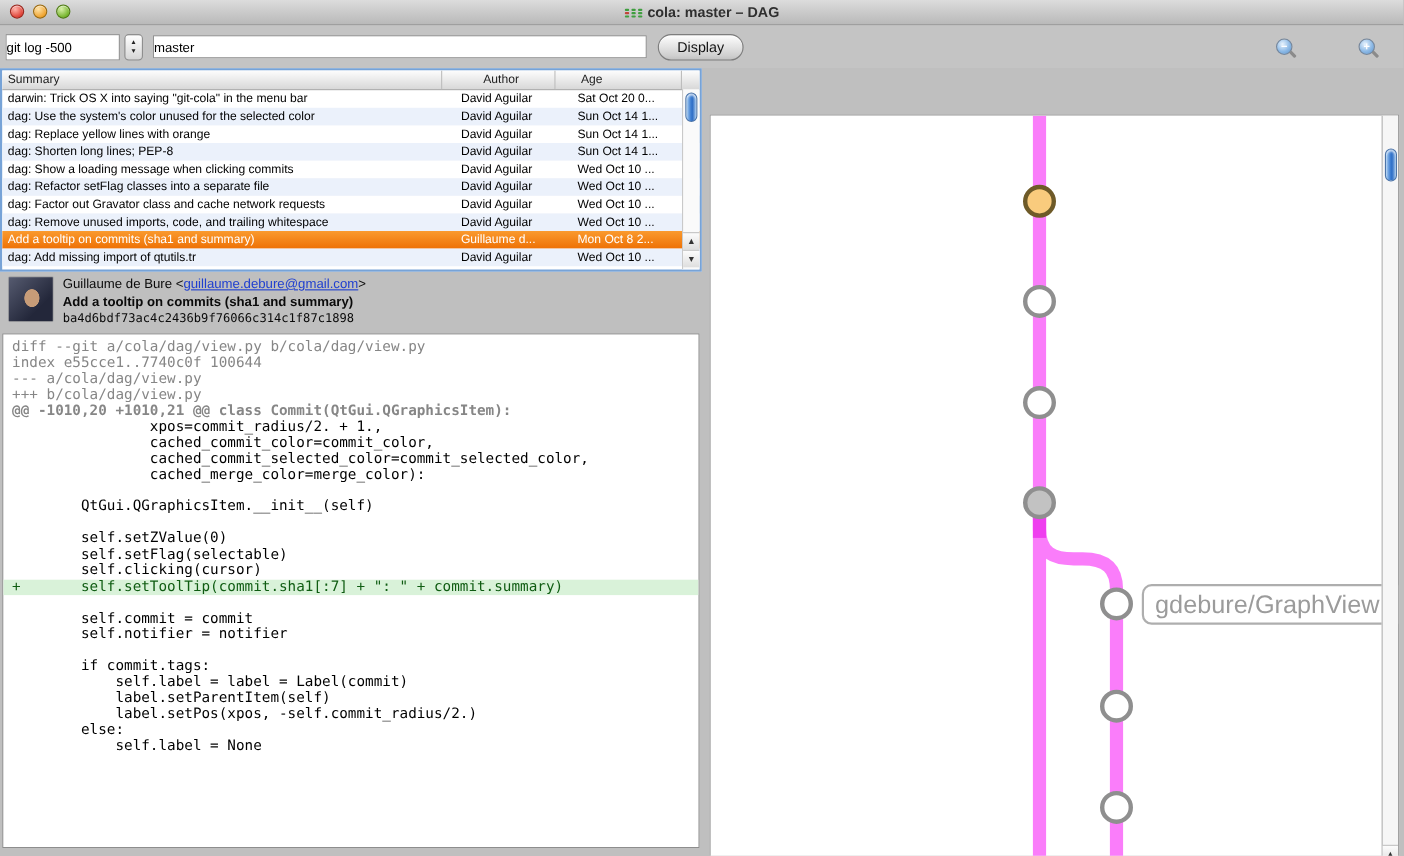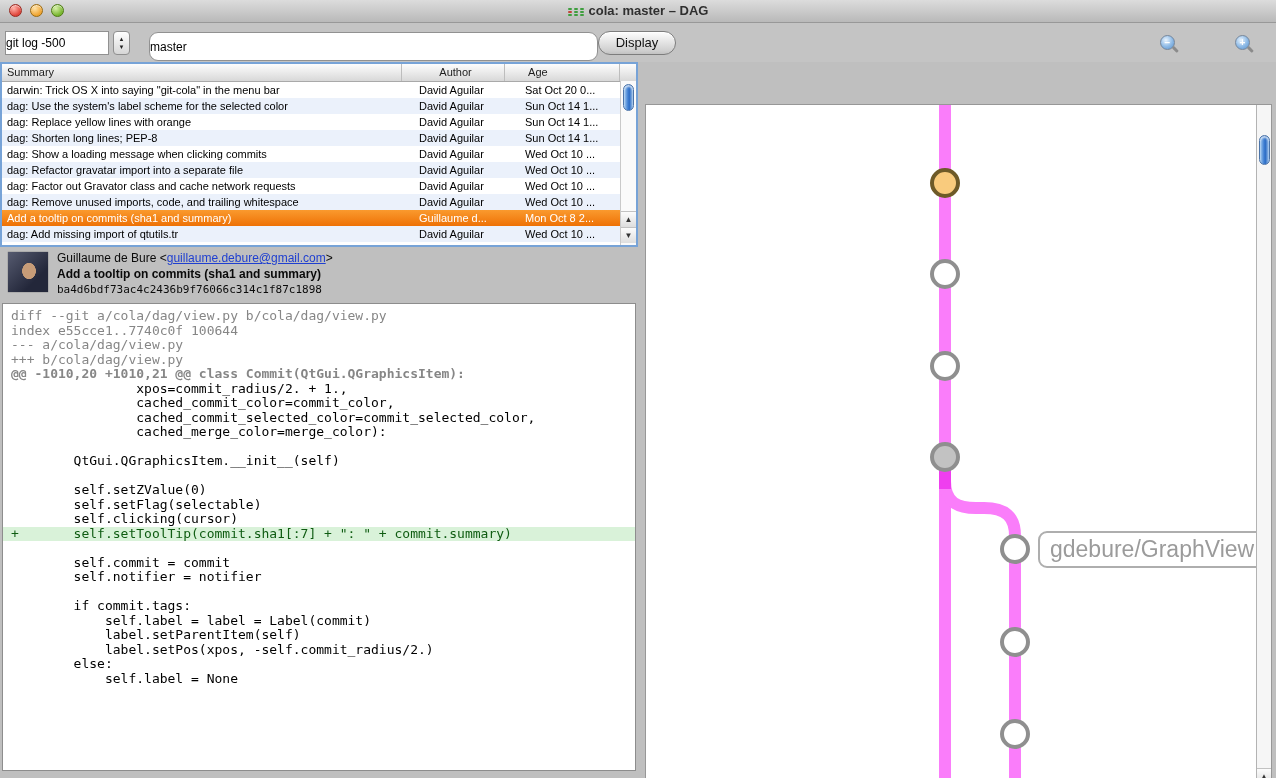--- a/index.html
+++ b/index.html
@@ -24,21 +24,21 @@
   .app-icon .d.red{background:#c24438;}
   
   .toolbar{position:absolute;left:0;top:23px;width:1276px;height:39px;background:#c4c4c4;}
   .field{position:absolute;background:#fff;border:1px solid #919191;box-sizing:border-box;
     font-size:12px;color:#000;padding:0 0;font-family:"Liberation Sans",sans-serif;}
   #log-cmd{left:5px;top:8px;width:104px;height:24px;}
   .stepper{position:absolute;left:113px;top:8px;width:17px;height:24px;border:1px solid #8f8f8f;
     border-radius:4px;background:linear-gradient(#ffffff,#d6d6d6);box-sizing:border-box;
     display:flex;flex-direction:column;align-items:center;justify-content:center;}
   .stepper span{font-size:6px;line-height:8px;color:#222;}
-  #ref-field{left:149px;top:9px;width:449px;height:29px;border-radius:9px;}
+  #ref-field{left:139px;top:9px;width:449px;height:21px;}
   .display-btn{position:absolute;left:598px;top:8px;width:78px;height:24px;border-radius:12px;
     background:linear-gradient(#fefefe,#cfcfcf 85%,#c2c2c2);border:1px solid #7d7d7d;
     font-size:13px;color:#111;text-align:center;line-height:22px;box-sizing:border-box;
     box-shadow:inset 0 1px 0 #fff;}
   .magnifier{position:absolute;top:12px;width:15px;height:15px;border-radius:50%;
     background:radial-gradient(circle at 38% 32%,#e8f3fd,#8cb9e6 55%,#5c93cc);
     border:1px solid #76879c;box-sizing:border-box;text-align:center;}
   .magnifier .glyph{font-size:10px;line-height:13px;color:#fff;font-weight:bold;display:block;}
   .magnifier::after{content:"";position:absolute;right:-5px;bottom:-1px;width:7px;height:2.5px;
     background:#8b8b8b;border-radius:1px;transform:rotate(45deg);}
@@ -154,41 +154,41 @@
     <div class="th age">Age</div>
     <div class="th stub"></div>
   </div>
   <div id="commit-rows">
       <div class="row">
         <div class="cell summary">darwin: Trick OS X into saying "git-cola" in the menu bar</div>
         <div class="cell author">David Aguilar</div>
         <div class="cell age">Sat Oct 20 0...</div>
       </div>
       <div class="row alt">
-        <div class="cell summary">dag: Use the system's label scheme for the selected color</div>
+        <div class="cell summary">dag: Use the system's color unused for the selected color</div>
         <div class="cell author">David Aguilar</div>
         <div class="cell age">Sun Oct 14 1...</div>
       </div>
       <div class="row">
         <div class="cell summary">dag: Replace yellow lines with orange</div>
         <div class="cell author">David Aguilar</div>
         <div class="cell age">Sun Oct 14 1...</div>
       </div>
       <div class="row alt">
         <div class="cell summary">dag: Shorten long lines; PEP-8</div>
         <div class="cell author">David Aguilar</div>
         <div class="cell age">Sun Oct 14 1...</div>
       </div>
       <div class="row">
         <div class="cell summary">dag: Show a loading message when clicking commits</div>
         <div class="cell author">David Aguilar</div>
         <div class="cell age">Wed Oct 10 ...</div>
       </div>
       <div class="row alt">
-        <div class="cell summary">dag: Refactor gravatar import into a separate file</div>
+        <div class="cell summary">dag: Refactor setFlag classes into a separate file</div>
         <div class="cell author">David Aguilar</div>
         <div class="cell age">Wed Oct 10 ...</div>
       </div>
       <div class="row">
         <div class="cell summary">dag: Factor out Gravator class and cache network requests</div>
         <div class="cell author">David Aguilar</div>
         <div class="cell age">Wed Oct 10 ...</div>
       </div>
       <div class="row alt">
         <div class="cell summary">dag: Remove unused imports, code, and trailing whitespace</div>

